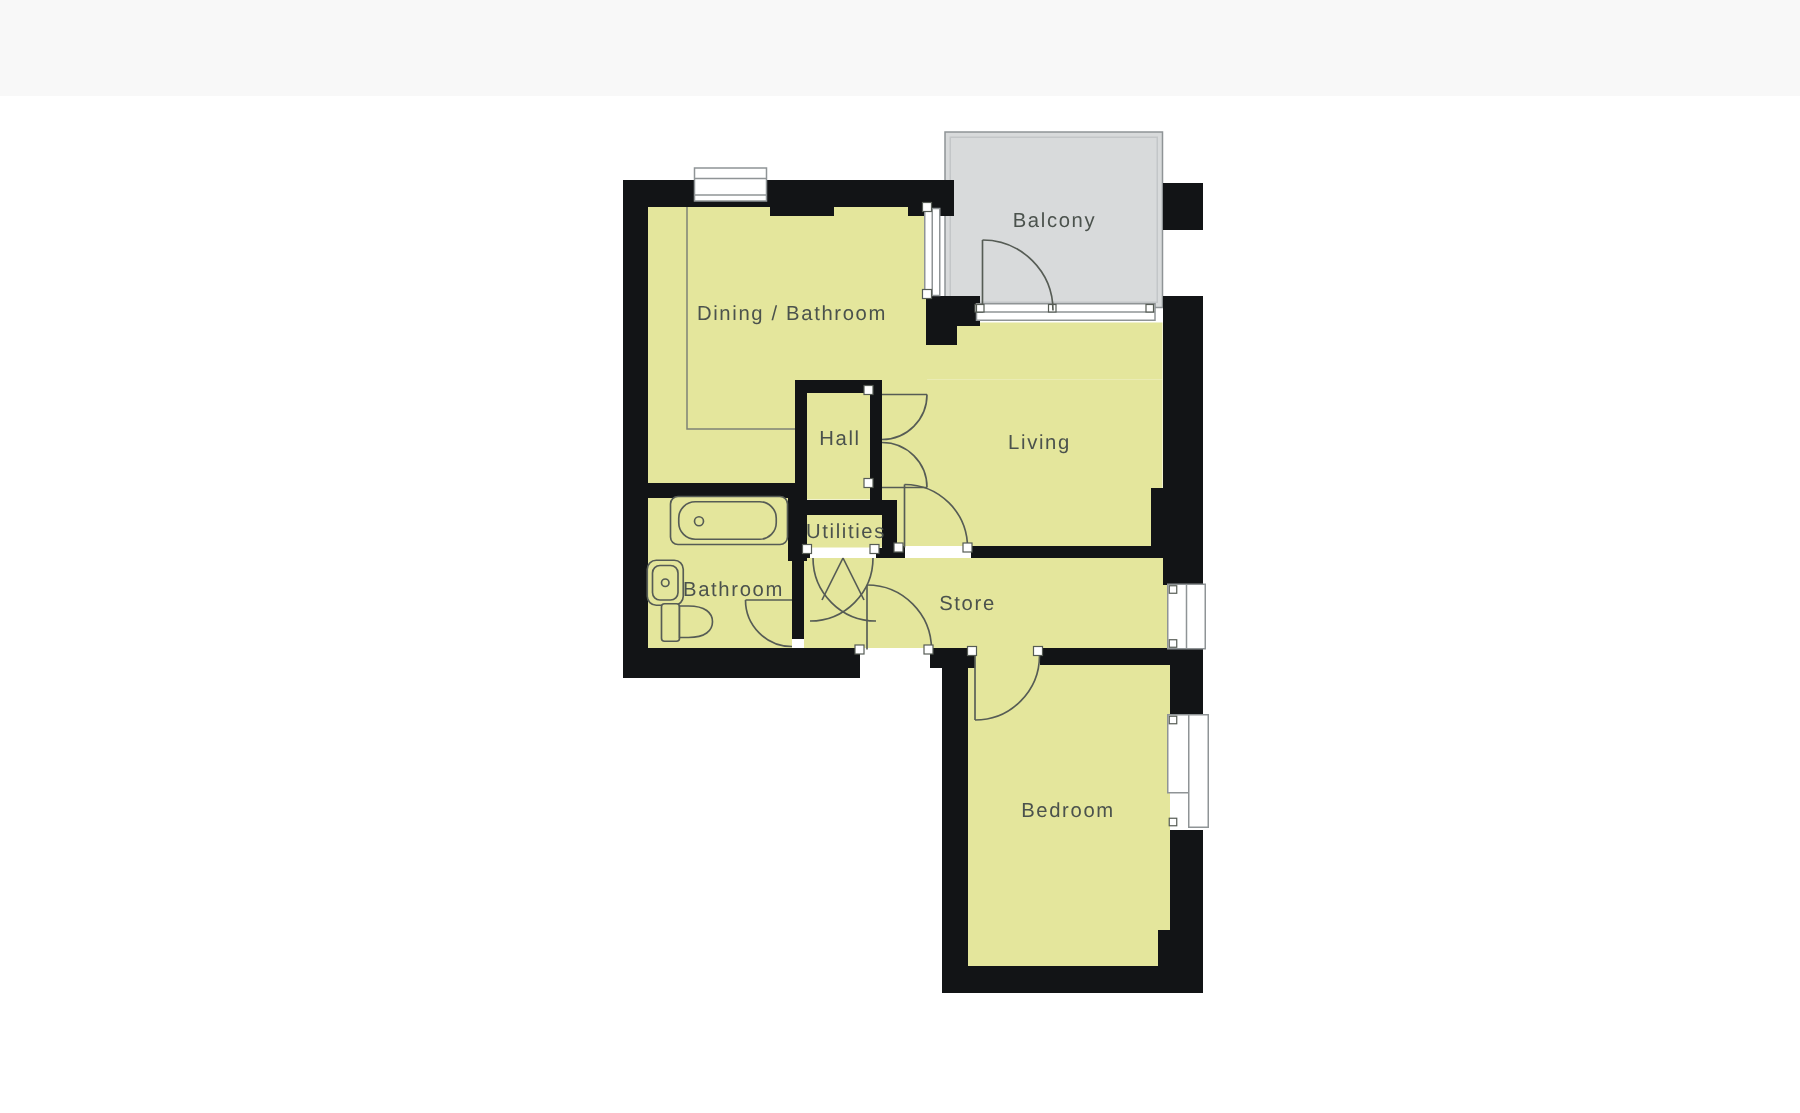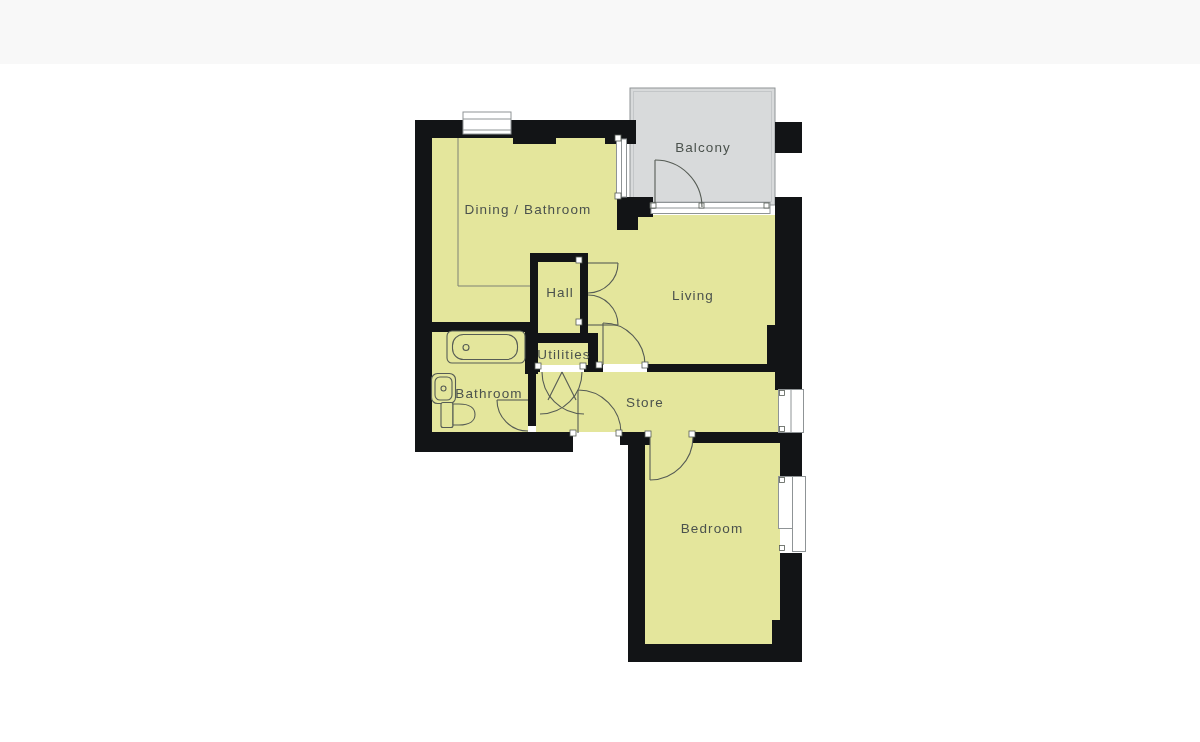--- a/index.html
+++ b/index.html
@@ -182,15 +182,15 @@
 
 </svg>
 
   <div class="room-label" style="left:703px;top:147px">Balcony</div>
   <div class="room-label" style="left:528px;top:209px">Dining / Bathroom</div>
   <div class="room-label" style="left:693px;top:295px">Living</div>
   <div class="room-label" style="left:560px;top:292px">Hall</div>
   <div class="room-label" style="left:564px;top:354px">Utilities</div>
   <div class="room-label" style="left:489px;top:393px">Bathroom</div>
   <div class="room-label" style="left:645px;top:402px">Store</div>
-  <div class="room-label" style="left:712px;top:528px">Bedroom</div>
+  <div class="room-label" style="left:712px;top:540px">Bedroom</div>
 
 </div>
 
 </body></html>

